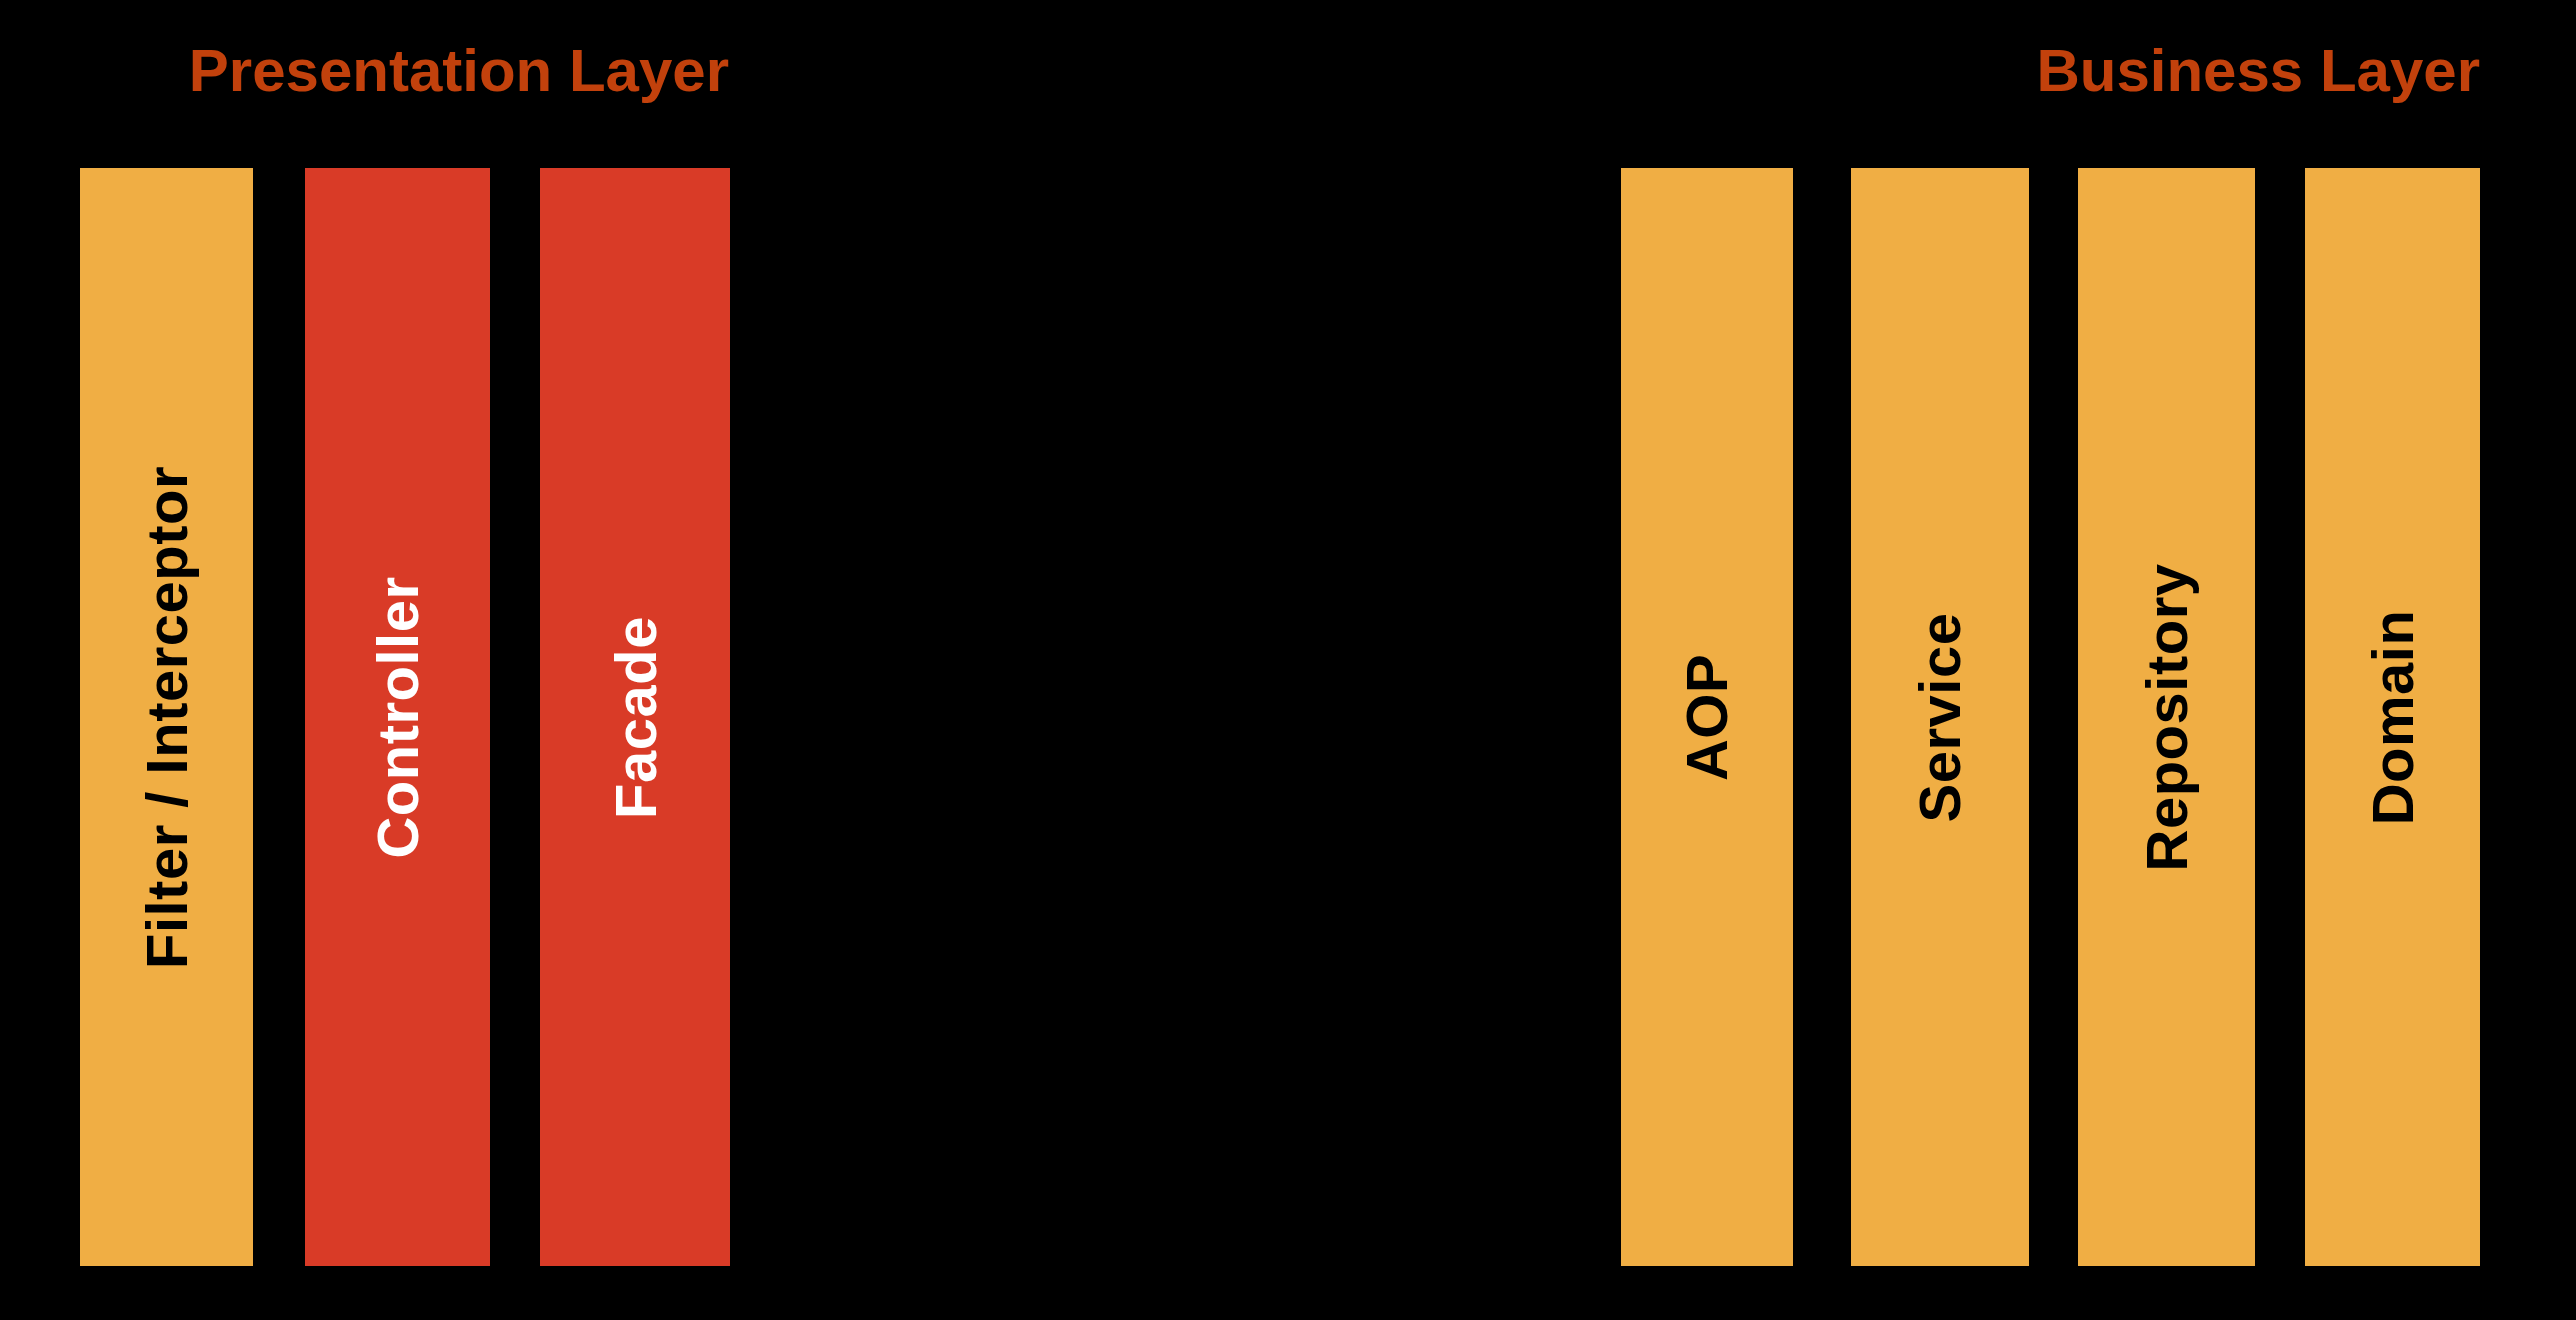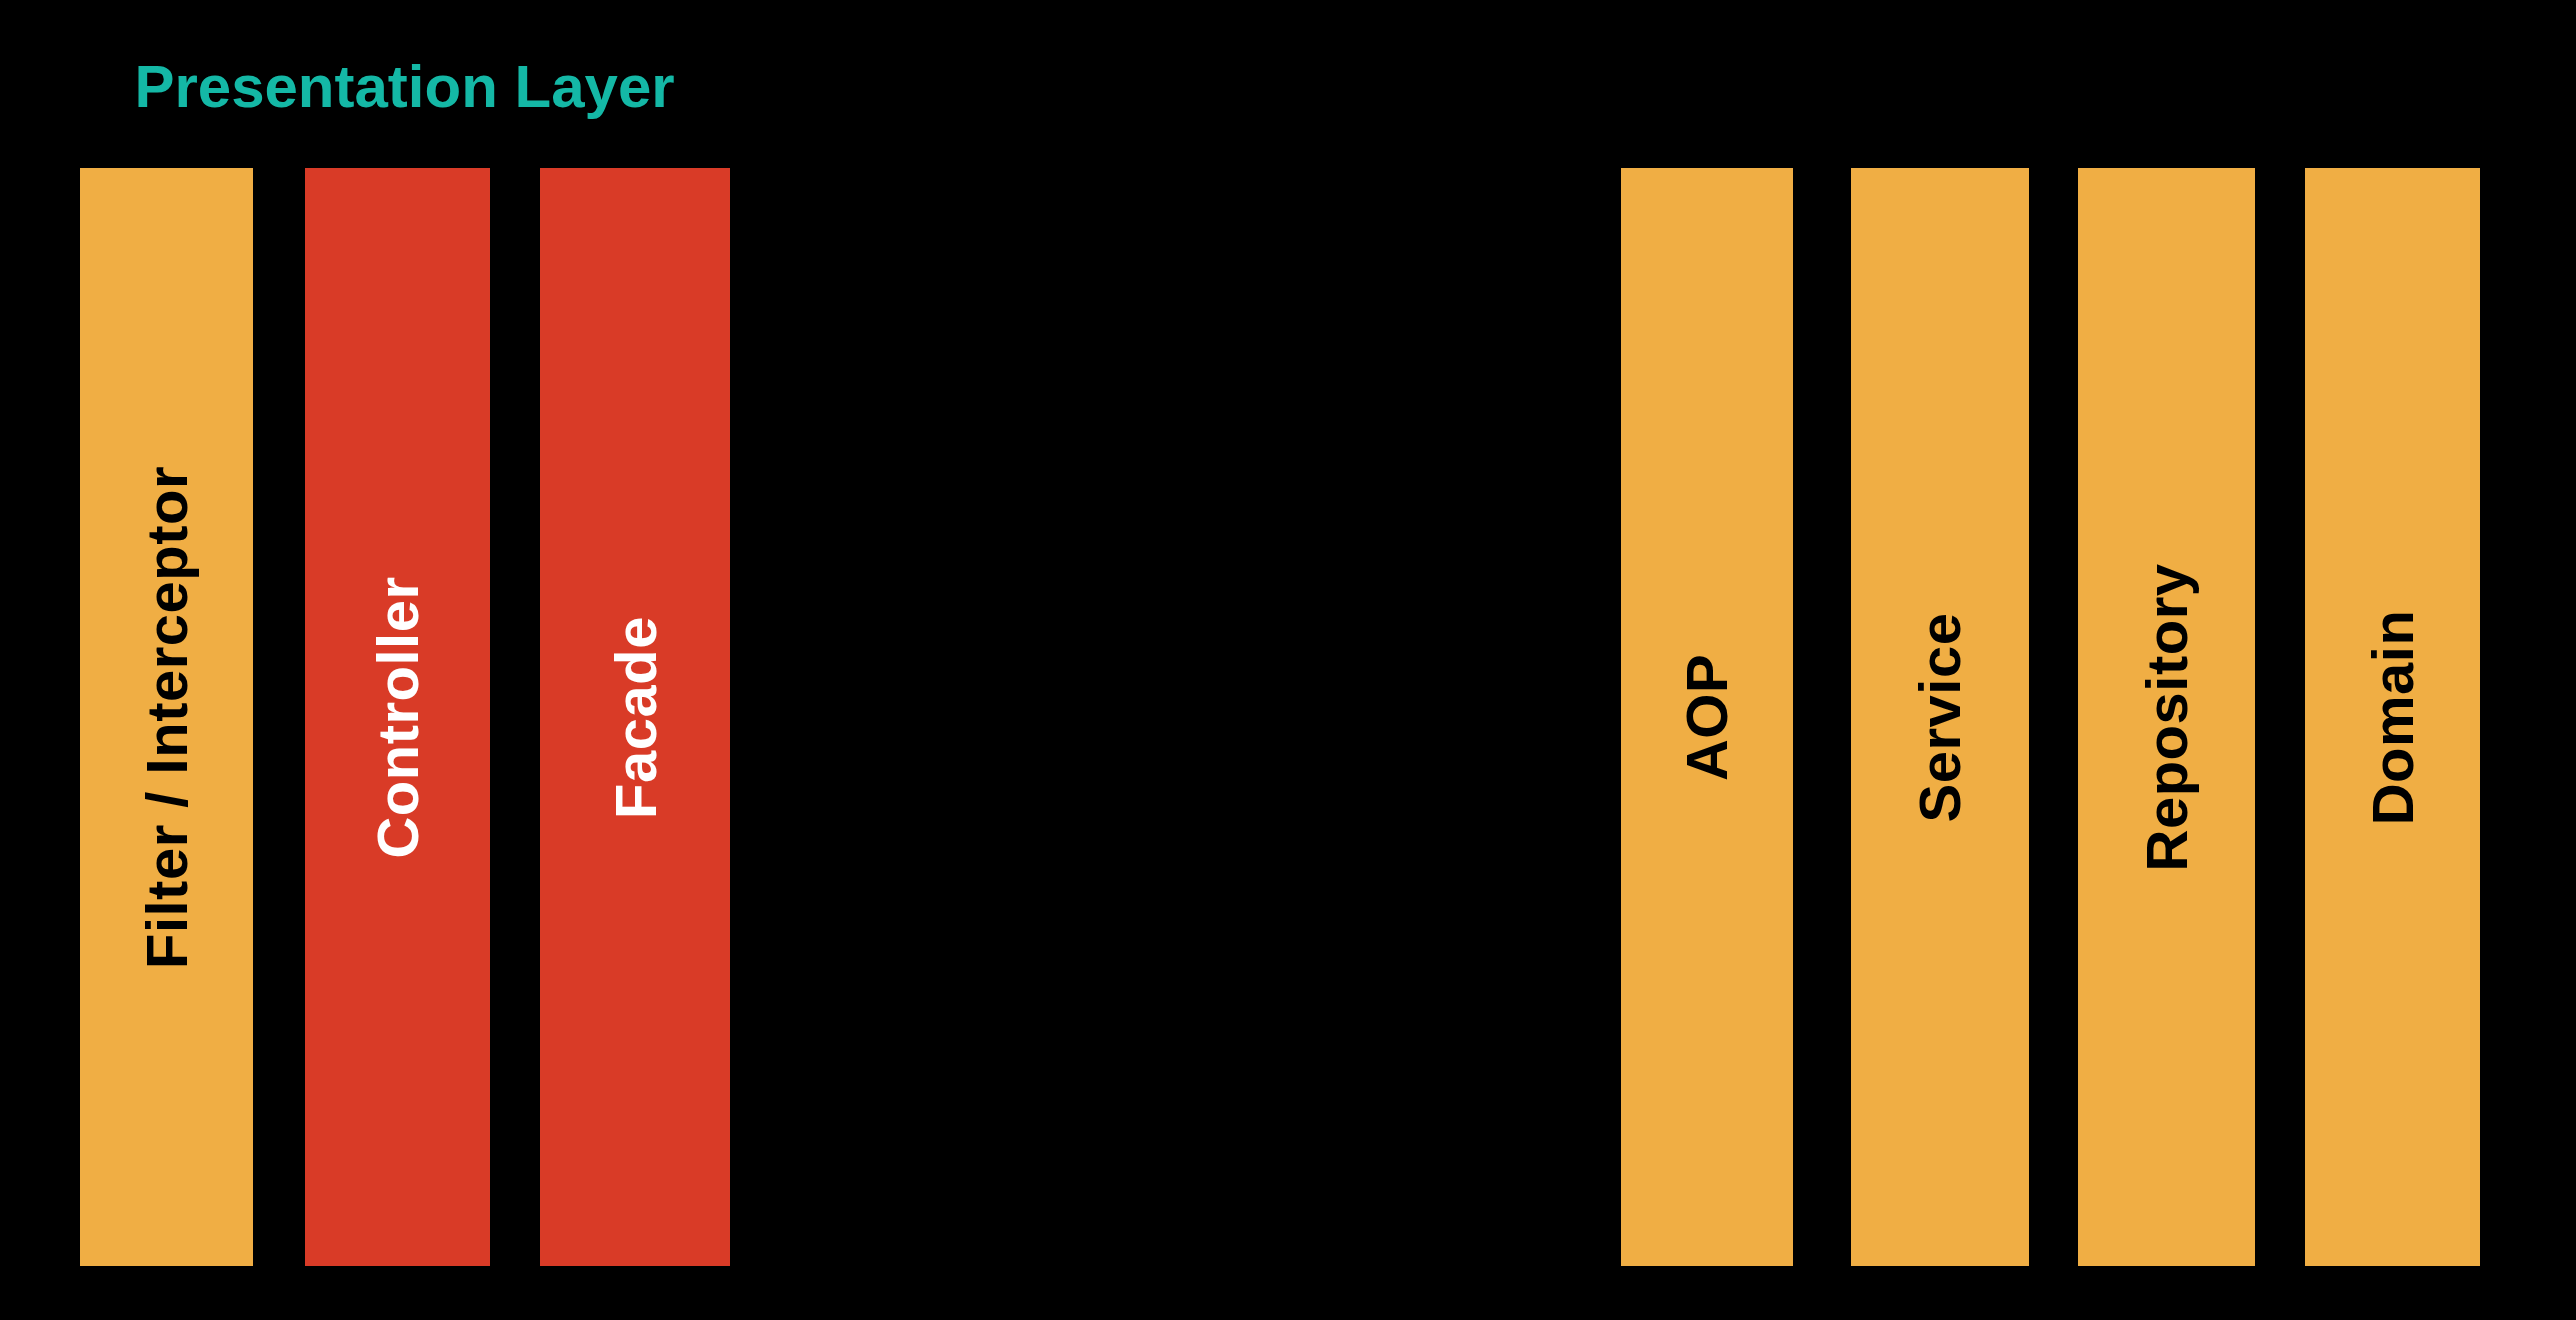--- a/index.html
+++ b/index.html
@@ -10,27 +10,27 @@
   .canvas {
     position: relative;
     width: 2576px;
     height: 1321px;
     background: #000000;
     overflow: hidden;
     font-family: "Liberation Sans", sans-serif;
   }
   .group-title {
     position: absolute;
-    top: 52px;
+    top: 36px;
     height: 70px;
     line-height: 70px;
-    text-align: center;
+    text-align: right;
     font-size: 60px;
     font-weight: bold;
-    color: #14b8a6;
+    color: #c2410c;
     white-space: nowrap;
   }
   .title-presentation { left: 80px;   width: 649px; }
   .title-business     { left: 1621px; width: 859px; }
 
   .bar {
     position: absolute;
     top: 168px;
     height: 1098px;
     display: flex;
@@ -56,20 +56,21 @@
   .bar-6 { left: 2078px; width: 177px; }
   .bar-7 { left: 2305px; width: 175px; }
 </style>
 </head>
 <body>
 
 <div class="canvas">
 
   <div class="group-title title-presentation">Presentation Layer</div>
 
+  <div class="group-title title-business">Business Layer</div>
 
   <div class="bar bar-1" style="background-color: rgb(240, 174, 68);">
     <span class="bar-label label-dark">Filter / Interceptor</span>
   </div>
 
   <div class="bar bar-2" style="background-color: rgb(217, 59, 39);">
     <span class="bar-label label-light">Controller</span>
   </div>
 
   <div class="bar bar-3" style="background-color: rgb(217, 59, 39);">

